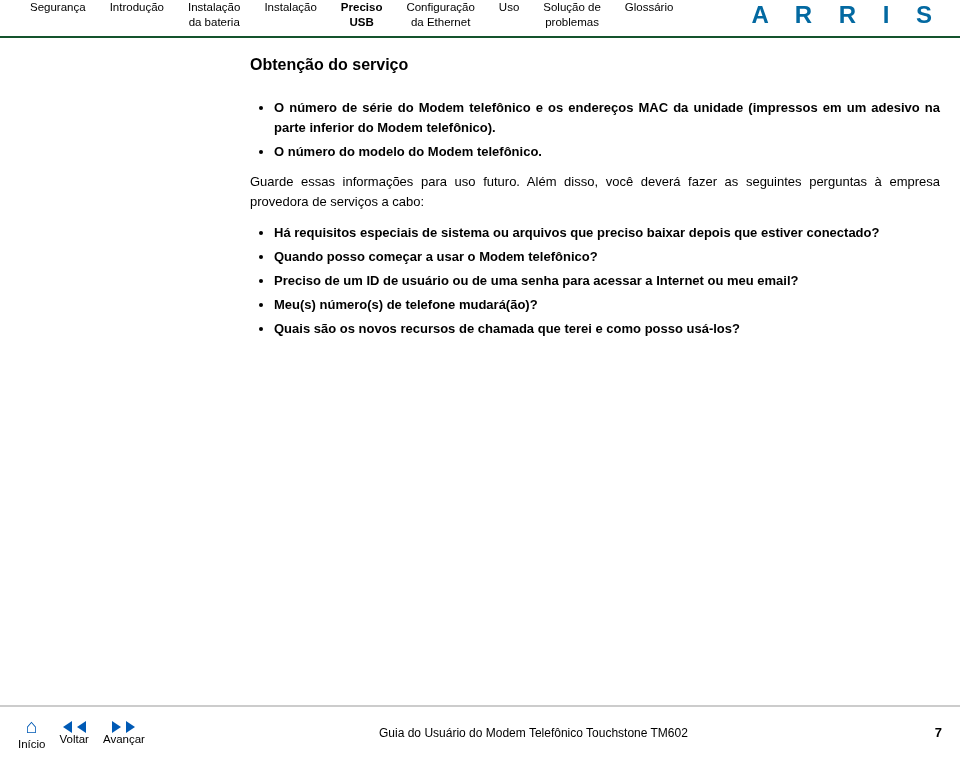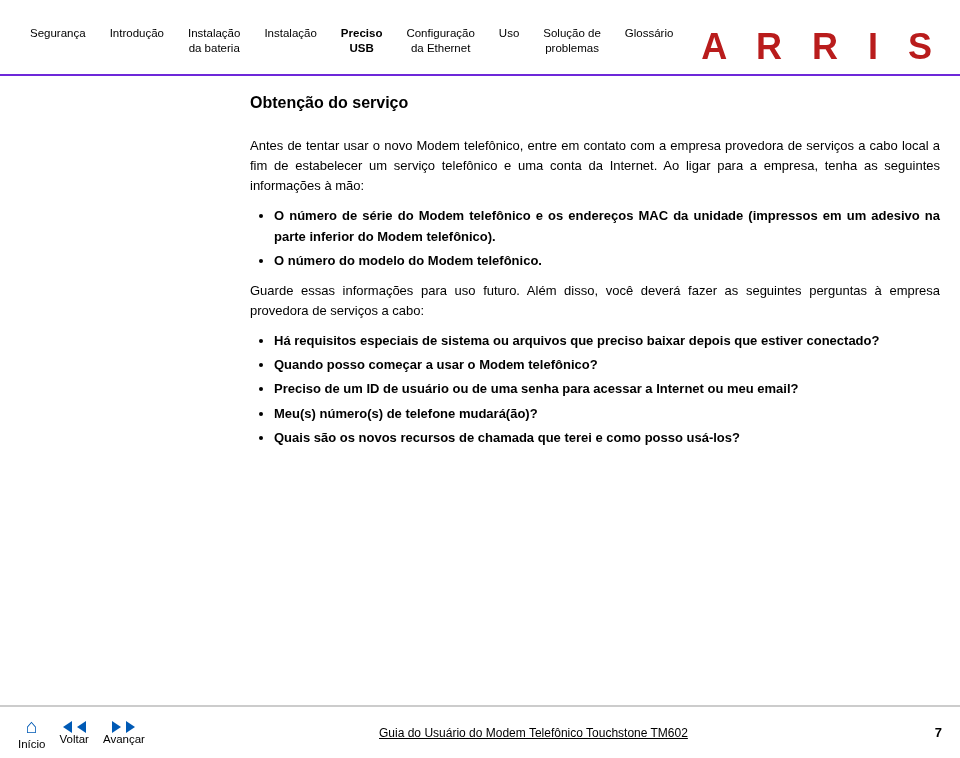--- a/index.html
+++ b/index.html
@@ -12,29 +12,29 @@
       height: 758px;
       overflow: hidden;
       position: relative;
     }
 
     
     .header {
       display: flex;
       align-items: flex-start;
       justify-content: space-between;
-      padding: 26px 18px 6px 18px;
-      border-bottom: 2px solid #6d28d9;
+      padding: 0 18px 6px 18px;
+      border-bottom: 2px solid #14532d;
     }
     .brand {
       font-family: 'Arial', sans-serif;
-      font-size: 36px;
+      font-size: 24px;
       font-weight: bold;
       letter-spacing: 10px;
-      color: #b91c1c;
+      color: #0369a1;
       align-self: center;
     }
     .nav {
       display: flex;
       gap: 0;
       flex: 1;
       padding-right: 10px;
     }
     .nav-item {
       font-size: 11.5px;
@@ -104,21 +104,20 @@
     .footer-left {
       display: flex;
       gap: 14px;
       align-items: center;
     }
     .footer-center {
       font-size: 12px;
       color: #000;
       text-align: center;
       flex: 1;
-      text-decoration: underline;
     }
     .footer-right {
       font-size: 13px;
       font-weight: bold;
       color: #000;
       min-width: 20px;
       text-align: right;
     }
     .footer-btn {
       display: flex;
@@ -192,21 +191,20 @@
       <span>Glossário</span>
     </div>
   </nav>
   <div class="brand">A R R I S</div>
 </div>
 
 <div class="main">
   <div class="left-sidebar"></div>
   <div class="content">
     <h2>Obtenção do serviço</h2>
-    <p>Antes de tentar usar o novo Modem telefônico, entre em contato com a empresa provedora de serviços a cabo local a fim de estabelecer um serviço telefônico e uma conta da Internet. Ao ligar para a empresa, tenha as seguintes informações à mão:</p>
     <ul>
       <li>O número de série do Modem telefônico e os endereços MAC da unidade (impressos em um adesivo na parte inferior do Modem telefônico).</li>
       <li>O número do modelo do Modem telefônico.</li>
     </ul>
     <p>Guarde essas informações para uso futuro. Além disso, você deverá fazer as seguintes perguntas à empresa provedora de serviços a cabo:</p>
     <ul>
       <li>Há requisitos especiais de sistema ou arquivos que preciso baixar depois que estiver conectado?</li>
       <li>Quando posso começar a usar o Modem telefônico?</li>
       <li>Preciso de um ID de usuário ou de uma senha para acessar a Internet ou meu email?</li>
       <li>Meu(s) número(s) de telefone mudará(ão)?</li>

